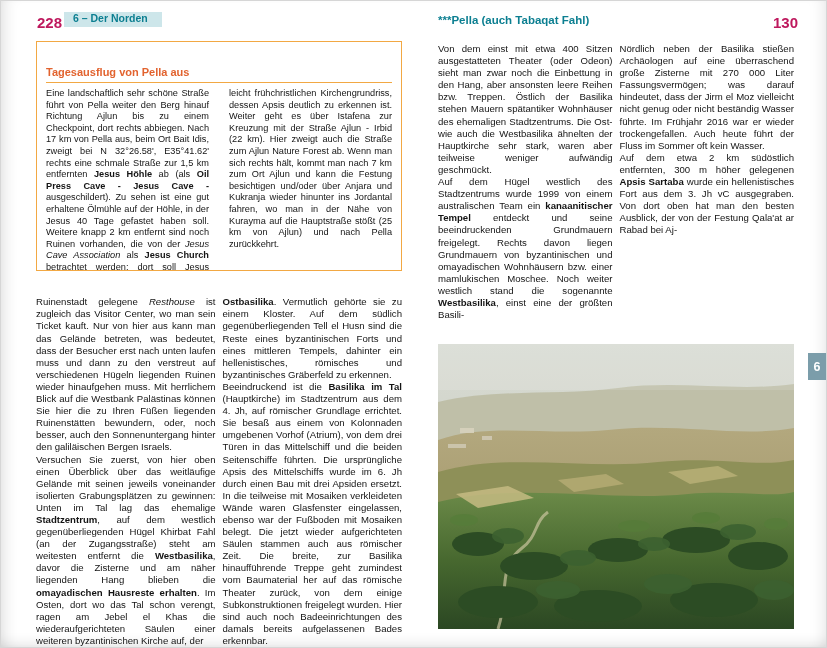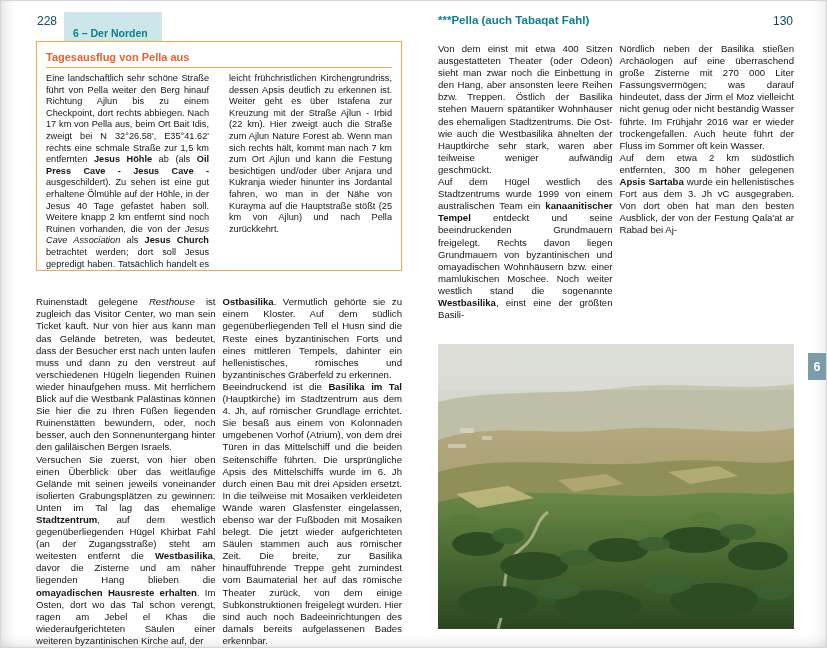--- a/index.html
+++ b/index.html
@@ -5,36 +5,36 @@
   * { margin:0; padding:0; box-sizing:border-box; }
   html,body { background:#f3f3f3; }
   body { font-family:"Liberation Sans", sans-serif; }
   #spread {
     position:relative; width:827px; height:648px; margin:0 auto;
     background:#ffffff; border:1px solid #d6d6d6; overflow:hidden; color:#141414;
     box-shadow: inset 14px 0 16px -12px rgba(0,0,0,.14),
                 inset -14px 0 16px -12px rgba(0,0,0,.10),
                 inset 0 -12px 14px -10px rgba(0,0,0,.12);
   }
-  .pagenum { position:absolute; top:13px; font-weight:normal; font-size:12px; color:#0c4a6e; }
+  .pagenum { position:absolute; top:13px; font-weight:bold; font-size:15px; color:#be185d; }
   #pn-left { left:36px; }
   #pn-right { left:772px; }
   #chapter-badge {
     position:absolute; left:63px; top:11px; background:#cde6ea; color:#0c7f91;
-    font-weight:bold; font-size:10.5px; padding:15px 14px 3px 9px;
+    font-weight:bold; font-size:10.5px; padding:0 14px 3px 9px;
   }
   #header-right {
     position:absolute; top:13px; left:437px; width:328px; text-align:left;
     font-weight:bold; font-size:11.5px; color:#0c7f91; white-space:nowrap;
   }
 
   
   #tip-box {
     position:absolute; left:35px; top:40px; width:366px; height:230px;
-    border:1.5px solid #f2a843; padding:9px 9px 5px; overflow:hidden; background:#fff;
+    border:1.5px solid #f2a843; padding:24px 9px 5px; overflow:hidden; background:#fff;
   }
   #tip-title { color:#e2632f; font-weight:bold; font-size:11px; }
   #tip-rule { border-top:1px solid #f2a843; margin:4px 0 5px; }
   .tip-cols { display:flex; gap:20px; }
   .tip-col { flex:1; font-size:9.2px; line-height:11.6px; text-align:justify; hyphens:auto; }
   .tip-col p { margin:0; }
 
   
   .body-cols { position:absolute; display:flex; gap:7px; overflow:hidden; }
   #left-body  { left:35px;  top:283px; width:366px; height:363px;align-items:flex-end; }

